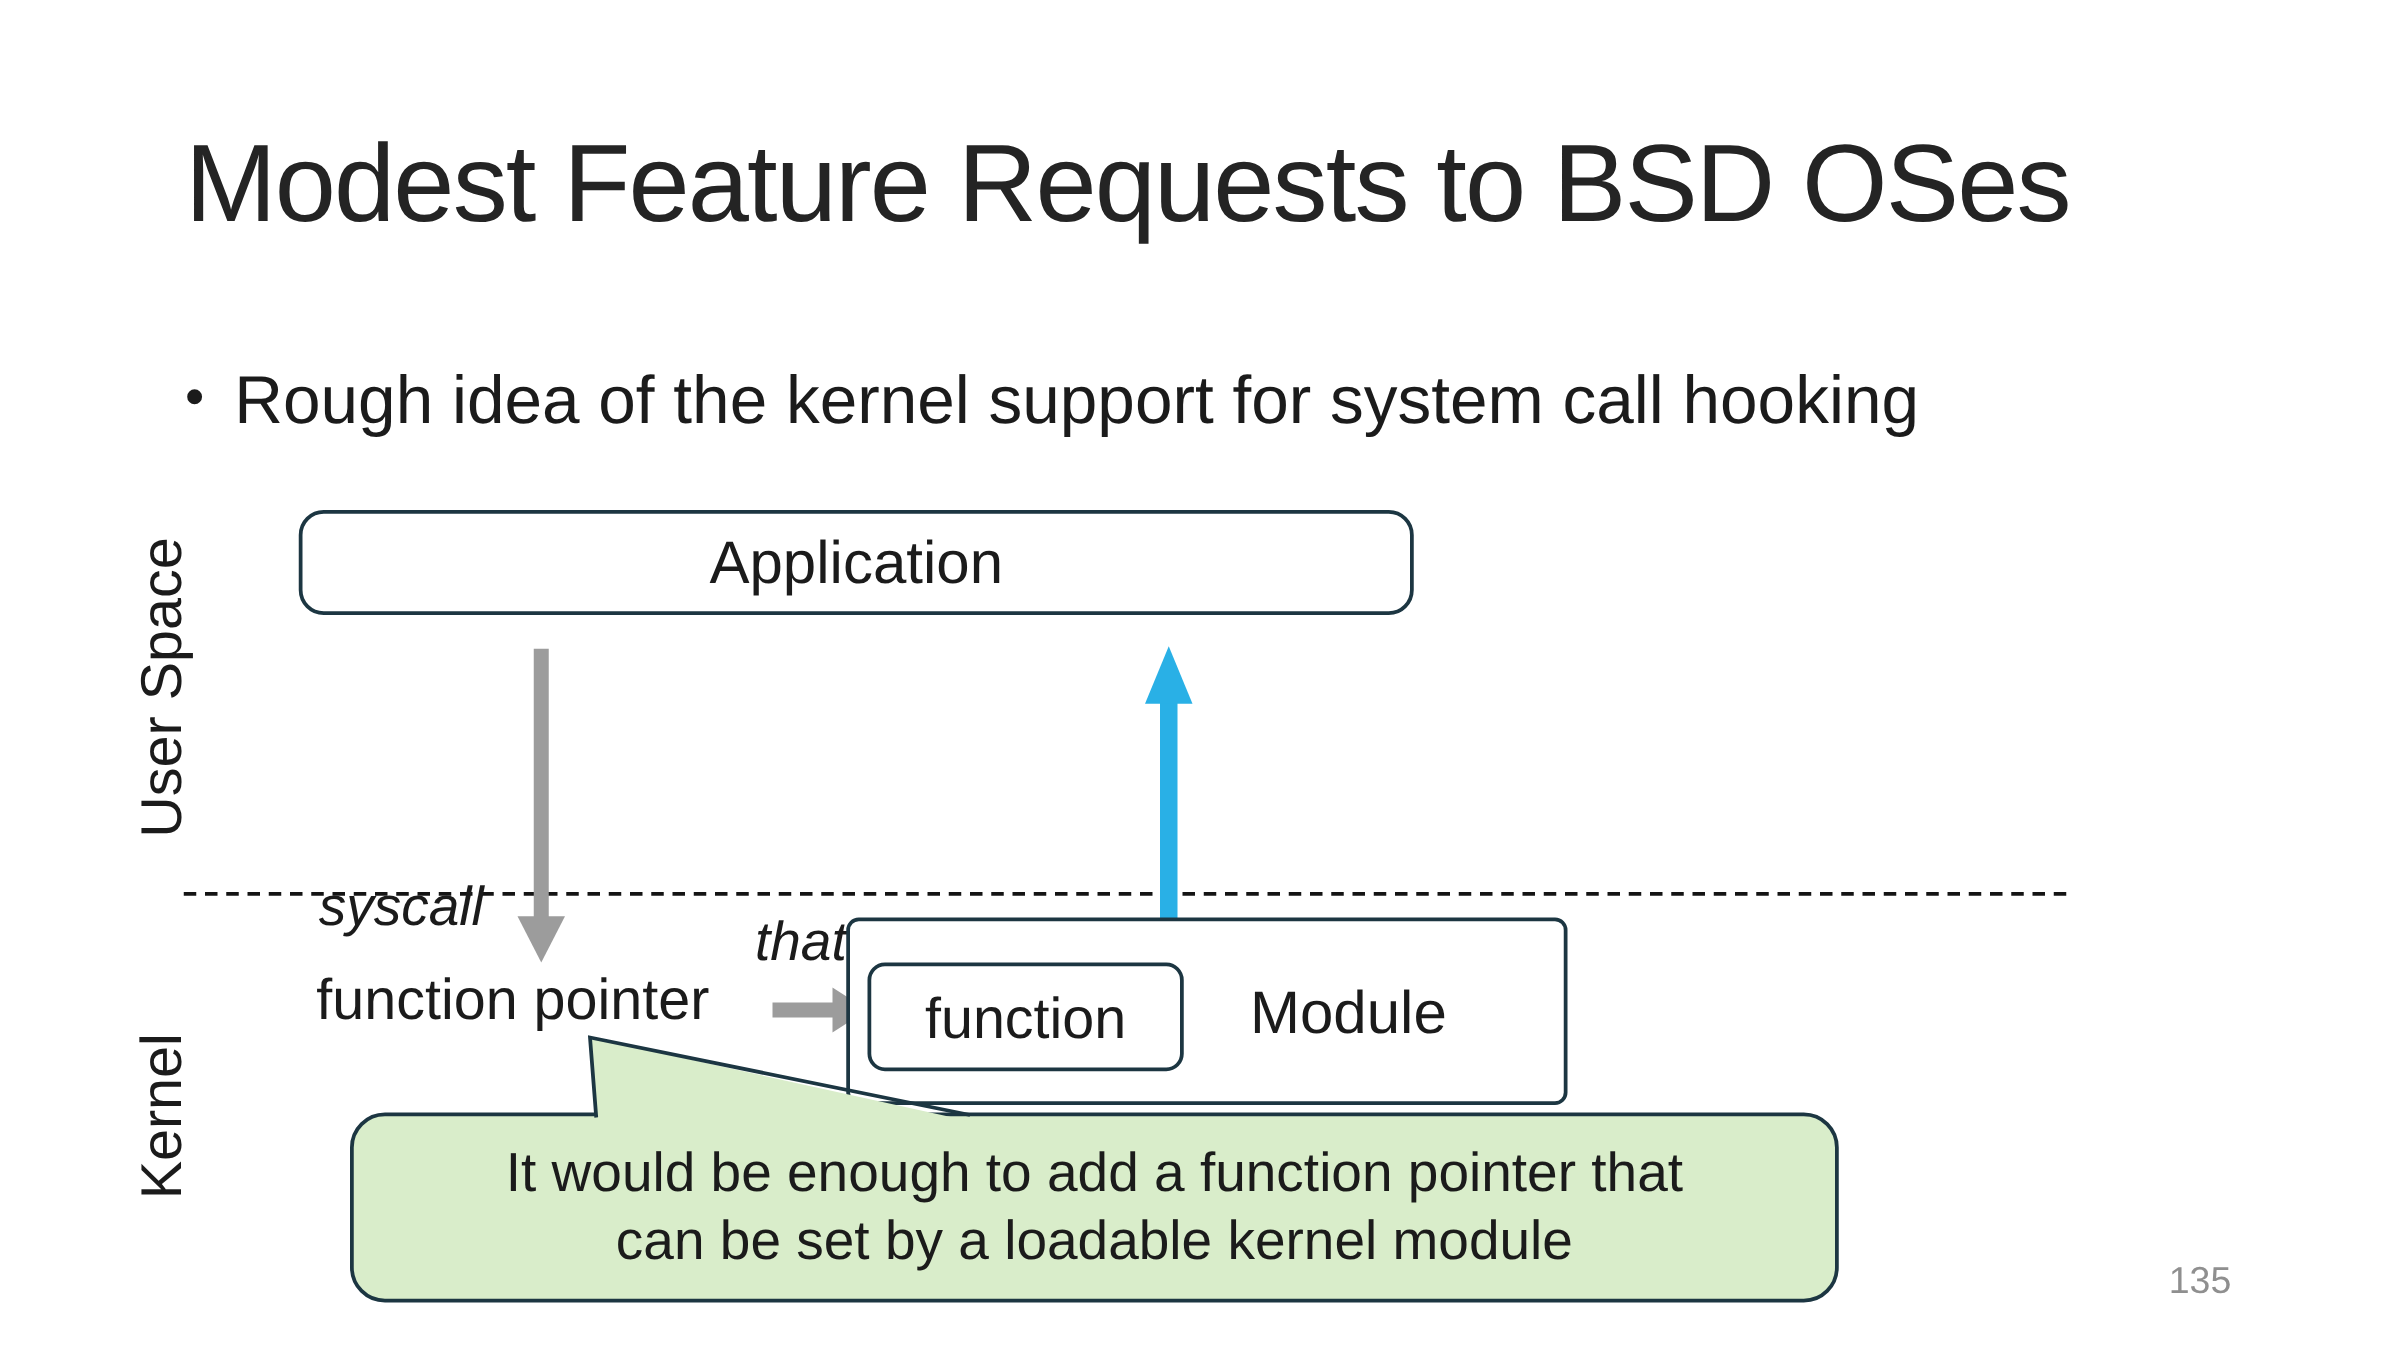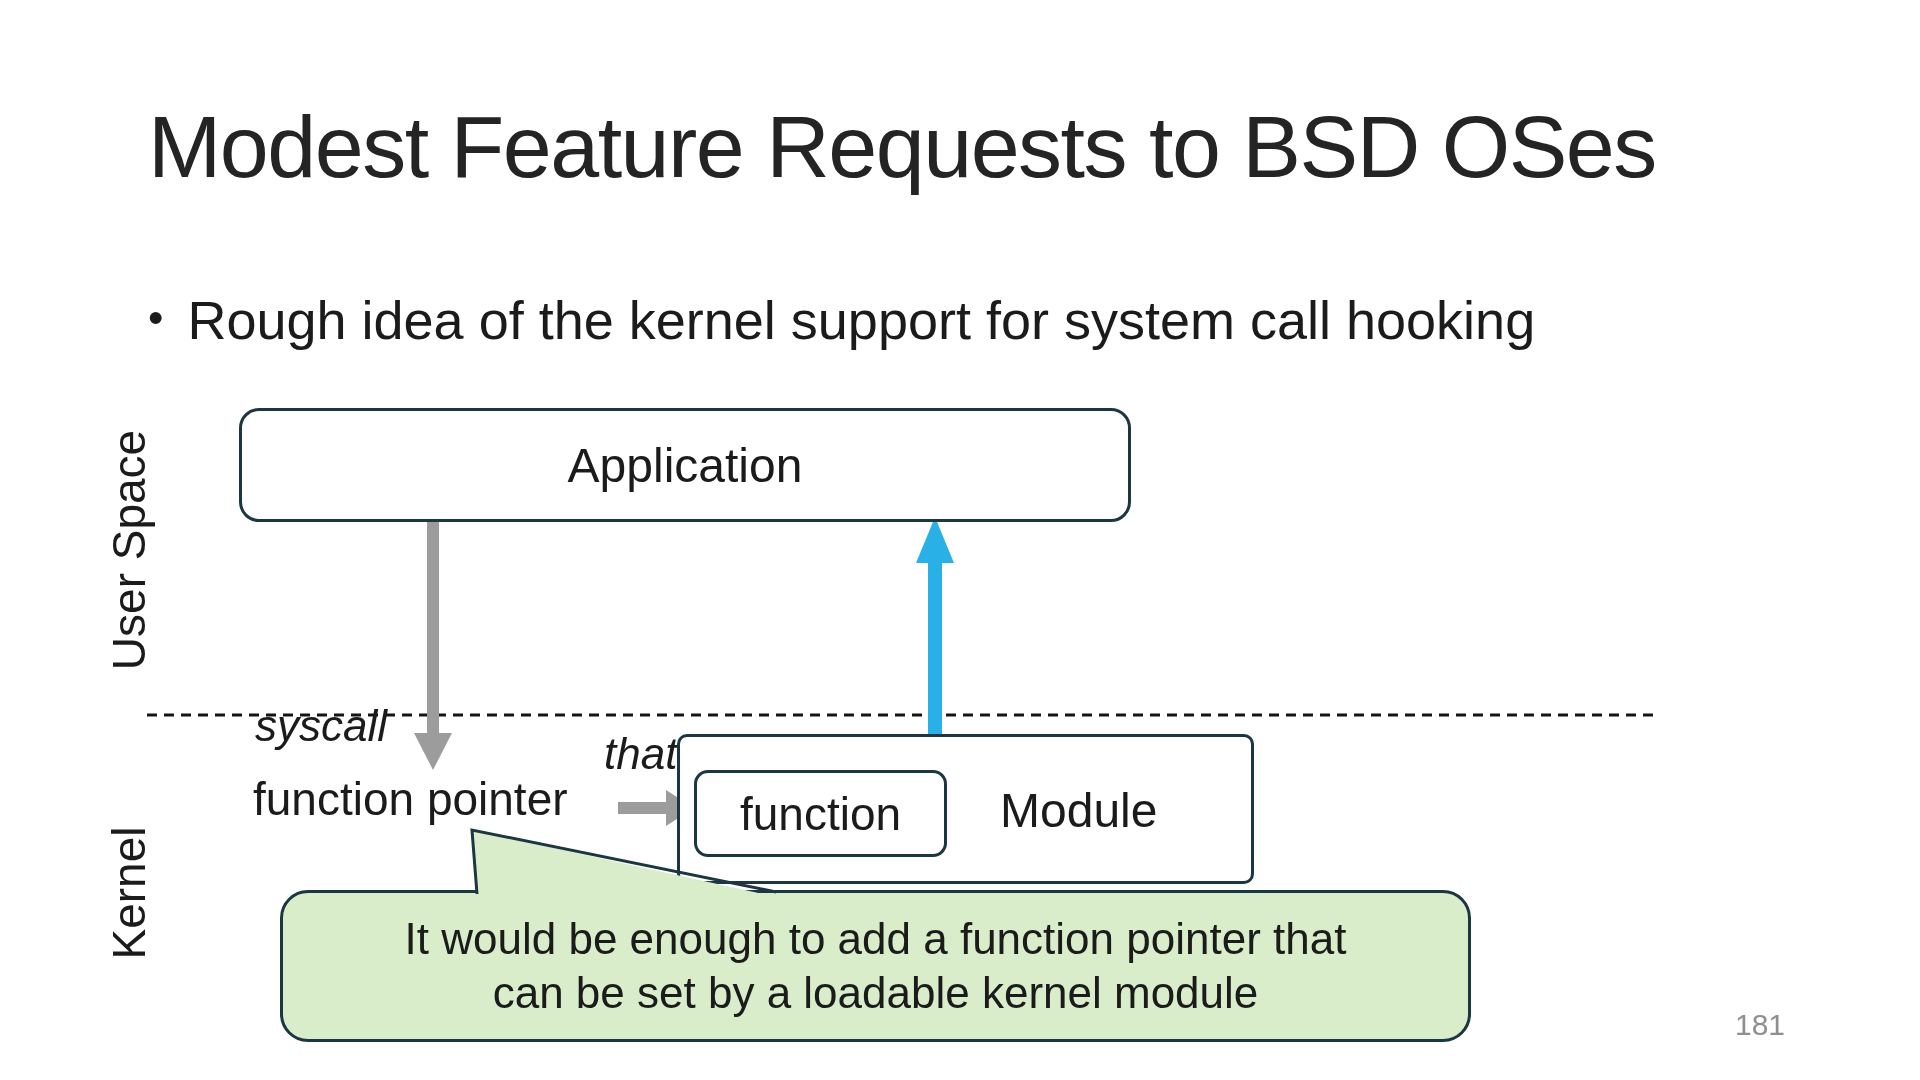--- a/index.html
+++ b/index.html
@@ -19,21 +19,21 @@
 
   .vlabel{
     position:absolute;width:320px;height:52px;text-align:center;
     font-size:46px;line-height:52px;color:#1b1b1b;
     transform:rotate(-90deg);white-space:nowrap;
   }
   .vlabel.user-space{left:-31px;top:524px;}
   .vlabel.kernel{left:-31px;top:867px;}
 
   .box{position:absolute;background:#ffffff;border:3px solid var(--box-border,#1c3642);box-sizing:border-box;}
-  .app-box{left:239px;top:408px;width:892px;height:114px;border-radius:20px;
+  .app-box{left:239px;top:408px;width:892px;height:84px;border-radius:20px;
            display:flex;align-items:center;justify-content:center;font-size:48px;color:#1b1b1b;}
   .module-box{left:677px;top:734px;width:577px;height:150px;border-radius:10px;}
   .function-box{left:14px;top:33px;width:253px;height:87px;border-radius:14px;
                 display:flex;align-items:center;justify-content:center;font-size:46px;color:#1b1b1b;}
   .module-label{position:absolute;left:1000px;top:785px;width:160px;text-align:left;
                 font-size:48px;line-height:52px;color:#1b1b1b;}
 
   .dlabel{position:absolute;font-size:44px;line-height:48px;color:#1b1b1b;white-space:nowrap;}
   .italic{font-style:italic;}
   .syscall-label{left:255px;top:670px;margin-top:32px;}
@@ -96,15 +96,15 @@
 
   <div class="callout">
     <div>It would be enough to add a function pointer that</div>
     <div>can be set by a loadable kernel module</div>
   </div>
   <svg class="layer" viewBox="0 0 1920 1080">
     <polygon points="472,830 477,897 776,897" fill="var(--callout-fill,#d9edca)"></polygon>
     <polyline points="477,894 472,830 776,892" fill="none" stroke="var(--box-border,#1c3642)" stroke-width="3"></polyline>
   </svg>
 
-  <div class="page-number">181</div>
+  <div class="page-number">135</div>
 
 </div>
 
 </body></html>

